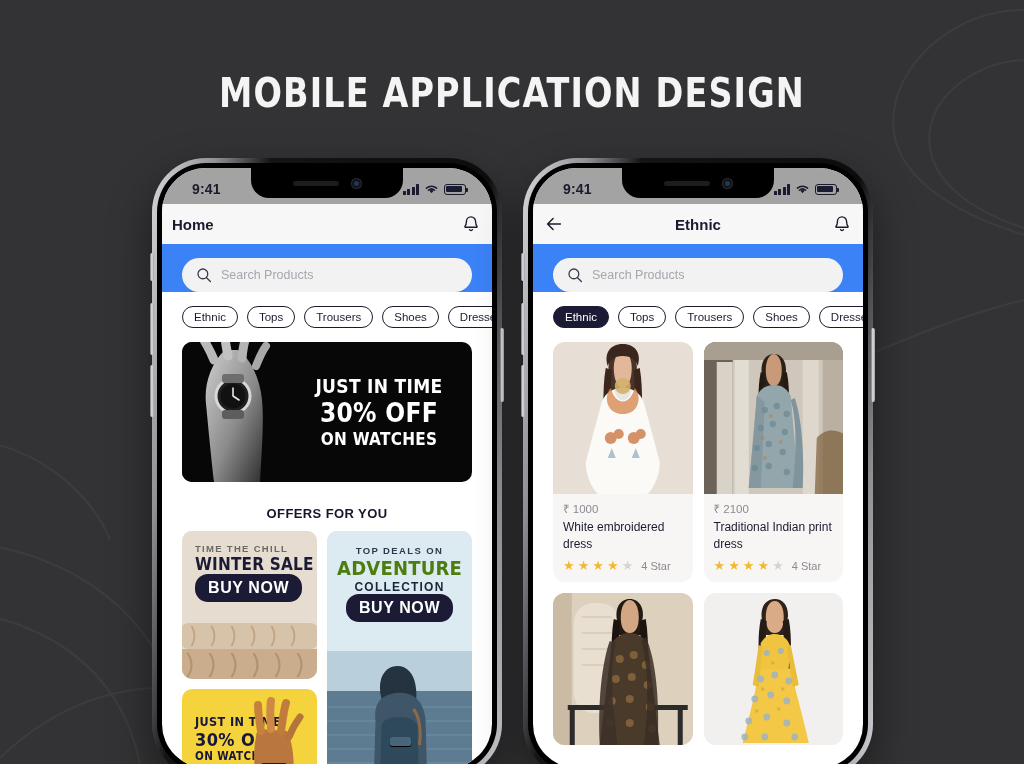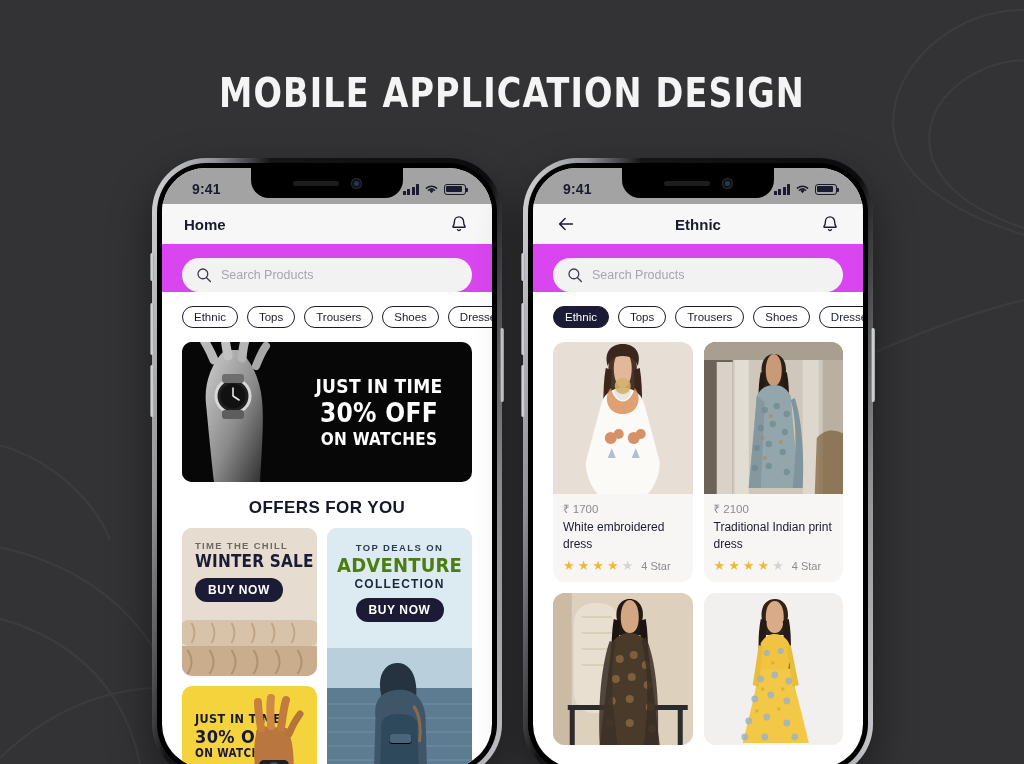--- a/index.html
+++ b/index.html
@@ -83,30 +83,30 @@
   .bars i { width:3px; background:#1b1b2f; border-radius:.5px; display:block; }
   .bars i:nth-child(1){height:4px;} .bars i:nth-child(2){height:6px;}
   .bars i:nth-child(3){height:8px;} .bars i:nth-child(4){height:11px;}
   .batt { width:22px; height:11px; border:1.4px solid #1b1b2f; border-radius:3px; padding:1.4px; position:relative;}
   .batt:after{content:""; position:absolute; right:-3px; top:3px; width:1.6px; height:4px; background:#1b1b2f; border-radius:0 1px 1px 0;}
   .batt span{display:block; height:100%; width:88%; background:#1b1b2f; border-radius:1px;}
 
   
   .appbar {
     height:40px; background:#f7f7f7;
-    display:flex; align-items:center; padding:0 22px;
+    display:flex; align-items:center; padding:0 10px;
     position:relative;
   }
   .appbar .title { font-size:15px; font-weight:bold; color:#1b1b2f; }
   .appbar.centered .title { position:absolute; left:0; right:0; text-align:center; }
   .ico-back { width:22px; height:22px; color:#1b1b2f; }
   .ico-bell { width:22px; height:22px; margin-left:auto; color:#1b1b2f; z-index:2; }
 
   
-  .search-wrap { padding:14px 20px 0; background:#d946ef; }
+  .search-wrap { padding:14px 20px 0; background:#3b82f6; }
   .searchbar {
     height:34px; background:#f2f2f3; border-radius:17px;
     display:flex; align-items:center; gap:9px; padding:0 14px;
   }
   .searchbar .q { width:16px; height:16px; color:#3a3a4a; flex:none; }
   .searchbar .ph { font-size:12.5px; color:#a6a6ad; }
 
   
   .chips { display:flex; gap:9px; padding:14px 20px 0; overflow:hidden; background:#fff; }
   .chip {
@@ -127,34 +127,34 @@
     flex:1; padding-right:12px; color:#fff; text-align:center;
     font-family:"DejaVu Sans Condensed","Liberation Sans",sans-serif; font-weight:bold;
     line-height:1.18;
   }
   .hero .l1 { font-size:19px; letter-spacing:.3px; }
   .hero .l2 { font-size:26px; letter-spacing:.3px; }
   .hero .l3 { font-size:17px; letter-spacing:.3px; }
 
   
   .offers-head {
-    text-align:center; font-size:17px; font-weight:bold;
-    color:#15152b; letter-spacing:.4px; margin:16px 0 10px;
+    text-align:center; font-size:13px; font-weight:bold;
+    color:#15152b; letter-spacing:.4px; margin:24px 0 10px;
   }
   .offers { display:flex; gap:10px; padding:0 20px; }
   .col { display:flex; flex-direction:column; gap:10px; width:50%; }
   .ocard { border-radius:10px; overflow:hidden; position:relative; }
   .ocard.winter { height:148px; background:#e6ddd0; }
   .ocard.yellow { height:100px; background:#f5d33c; display:flex; align-items:center; }
   .ocard.adventure { height:258px; background:#dceaf1; }
   .o-kicker { font-size:9.5px; font-weight:bold; letter-spacing:1.3px; color:#6b6a62; }
   .o-title { font-size:17px; font-weight:bold; color:#1b1b35; letter-spacing:.2px;
              font-family:"DejaVu Sans Condensed","Liberation Sans",sans-serif; }
   .buy { display:inline-block; background:#1b1b35; color:#fff; border-radius:13px;
-         padding:5px 13px; font-size:12px; font-weight:bold; letter-spacing:.6px; margin-top:7px; }
+         padding:5px 13px; font-size:16px; font-weight:bold; letter-spacing:.6px; }
   .winter .pad { padding:12px 0 0 13px; position:relative; z-index:2; }
   .adv .pad { padding:14px 10px 16px; text-align:center; position:relative; z-index:2; }
   .adv-k { font-size:9.5px; font-weight:bold; letter-spacing:1.4px; color:#2b3d4b; }
   .adv-t { font-size:20px; font-weight:bold; color:#4d7c0f; letter-spacing:.2px;
            font-family:"DejaVu Sans Condensed","Liberation Sans",sans-serif; }
   .adv-s { font-size:12px; font-weight:bold; color:#17273a; letter-spacing:1.2px; }
   .y-txt { padding-left:13px; font-family:"DejaVu Sans Condensed","Liberation Sans",sans-serif;
            font-weight:bold; color:#17173a; line-height:1.2; }
   .y1 { font-size:12.5px; letter-spacing:.4px; }
   .y2 { font-size:18px; letter-spacing:.4px; }
@@ -436,21 +436,21 @@
                 <circle cx="86" cy="96" r="6"></circle>
                   <circle cx="93" cy="92" r="5"></circle>
               </g>
               <g fill="#8fa9c0" opacity=".7">
                 <path d="M64 106 l4 10 l-8 0 Z"></path>
                   <path d="M88 106 l4 10 l-8 0 Z"></path>
               </g>
             </svg>
           </div>
           <div class="pinfo">
-            <div class="price">₹ 1700</div>
+            <div class="price">₹ 1000</div>
             <div class="pname">White embroidered dress</div>
             <div class="prate">
               <span class="star">★</span>
               <span class="star">★</span>
               <span class="star">★</span>
               <span class="star">★</span>
               <span class="star off">★</span>
               <span class="rtxt">4 Star</span>
             </div>
           </div>

